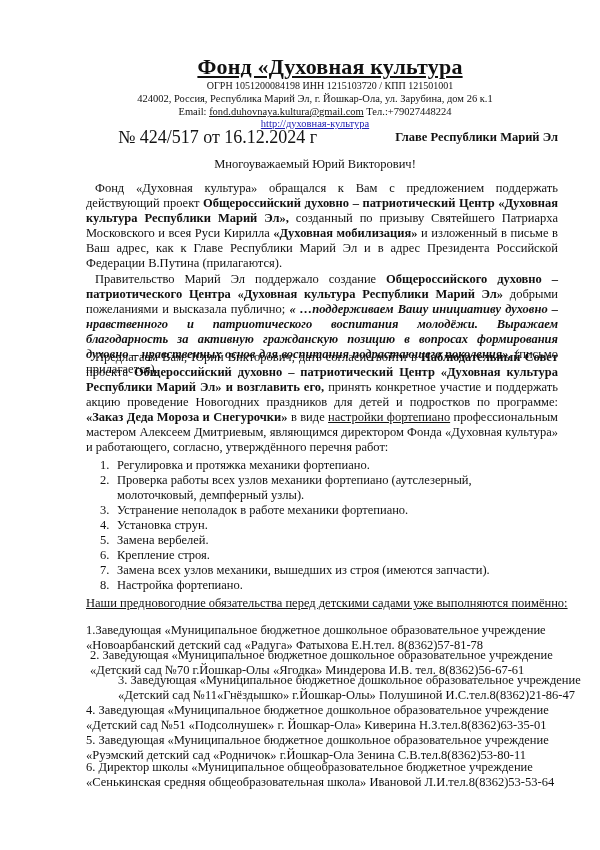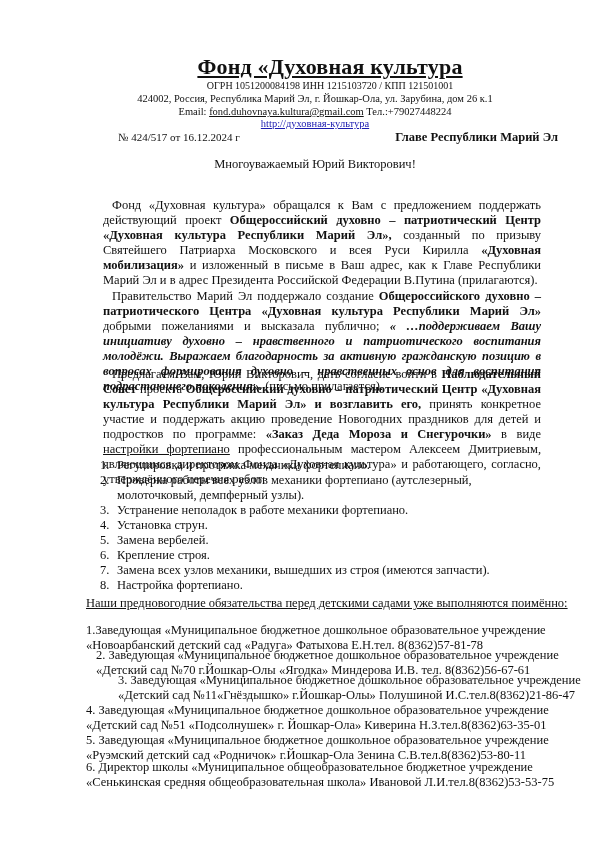--- a/index.html
+++ b/index.html
@@ -13,43 +13,43 @@
   .title {
     top: 54px; font-size: 22px; font-weight: bold; text-decoration: underline;
     letter-spacing: 0.2px; line-height: 26px; left: 30px;
   }
   .reg { top: 80px; font-size: 10px; line-height: 12px; left: 30px; }
   .addr { top: 93px; font-size: 10.5px; line-height: 12px; left: 15px; }
   .contact { top: 106px; font-size: 10.5px; line-height: 12px; left: 15px; }
   .contact .mail { text-decoration: underline; }
   .site { top: 118px; font-size: 10.5px; line-height: 12px; left: 15px; color: #1a1ab0; text-decoration: underline; }
 
-  .docnum { position: absolute; left: 118px; top: 130px; font-size: 11px; line-height: 15px; }
+  .docnum { position: absolute; left: 118px; top: 130px; font-size: 18px; line-height: 15px; }
   .addressee { position: absolute; right: 42px; top: 130px; font-size: 12.5px; line-height: 15px; font-weight: bold; text-align: left; }
   .greeting { position: absolute; left: 0; width: 600px; top: 157px; font-size: 12.5px; line-height: 15px; text-align: center; left: 15px; }
 
   .body { position: absolute; left: 86px; width: 472px; font-size: 12.5px; line-height: 15px; text-align: justify; }
-  .body p { margin: 17px; text-indent: 9px; }
+  .body p { margin: 0; text-indent: 9px; }
   .b { font-weight: bold; }
   .bi { font-weight: bold; font-style: italic; }
   .u { text-decoration: underline; }
   #para1 { top: 181px; }
   #para2 { top: 272px; }
   #para3 { top: 350px; }
 
   ol.works { position: absolute; left: 100px; top: 458px; width: 440px; margin: 0; padding: 0; list-style: none; font-size: 12.5px; line-height: 15px; }
   ol.works li { position: relative; padding-left: 17px; }
   ol.works .num { position: absolute; left: 0; top: 0; }
 
   .obl-title { position: absolute; left: 86px; top: 596px; font-size: 12.5px; line-height: 15px; text-decoration: underline; }
 
   .kg { position: absolute; left: 86px; width: 490px; font-size: 12.5px; line-height: 15px; }
   .kg div { white-space: nowrap; }
   #kg1 { top: 623px; }
-  #kg2 { top: 648px; left: 96px; }
+  #kg2 { top: 648px; left: 90px; }
   #kg3 { top: 673px; left: 86px; margin-left: 32px; }
   #kg4 { top: 703px; }
   #kg5 { top: 733px; }
   #kg6 { top: 760px; }
 </style>
 </head>
 <body>
 
 <div class="page">
 
@@ -108,16 +108,16 @@
   <div class="kg" id="kg4">
     <div>4.  Заведующая «Муниципальное бюджетное дошкольное образовательное учреждение</div>
     <div>«Детский сад №51 «Подсолнушек»  г. Йошкар-Ола»  Киверина Н.З.тел.8(8362)63-35-01</div>
   </div>
   <div class="kg" id="kg5">
     <div>5. Заведующая «Муниципальное бюджетное дошкольное образовательное учреждение</div>
     <div>«Руэмский детский сад «Родничок» г.Йошкар-Ола  Зенина С.В.тел.8(8362)53-80-11</div>
   </div>
   <div class="kg" id="kg6">
     <div>6.  Директор школы «Муниципальное общеобразовательное  бюджетное учреждение</div>
-    <div>«Сенькинская средняя общеобразовательная школа» Ивановой Л.И.тел.8(8362)53-53-75</div>
+    <div>«Сенькинская средняя общеобразовательная школа» Ивановой Л.И.тел.8(8362)53-53-64</div>
   </div>
 
 </div>
 
 </body></html>

